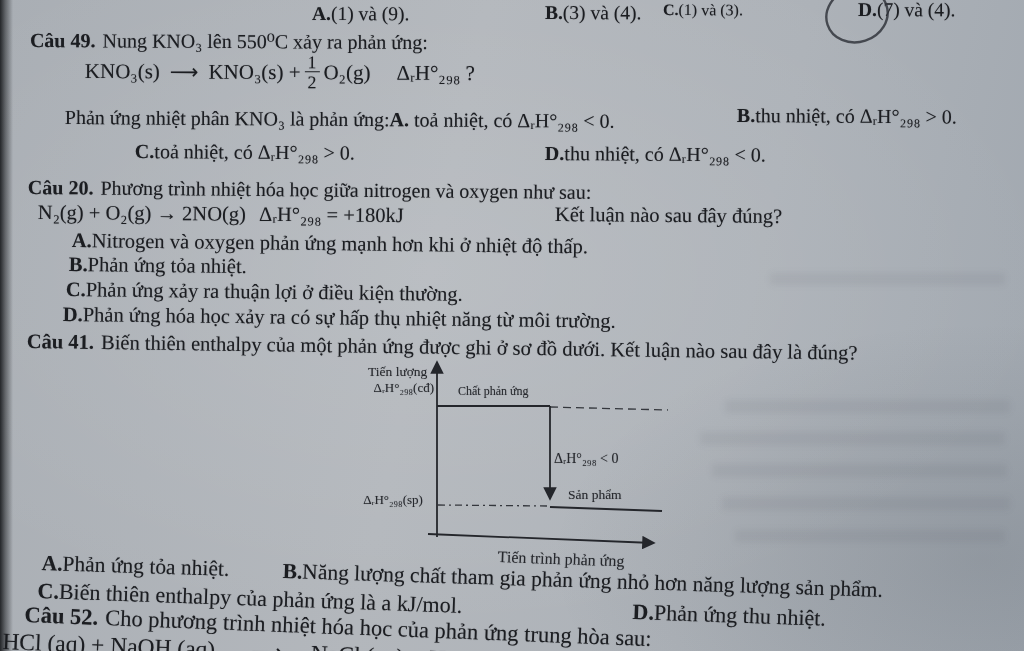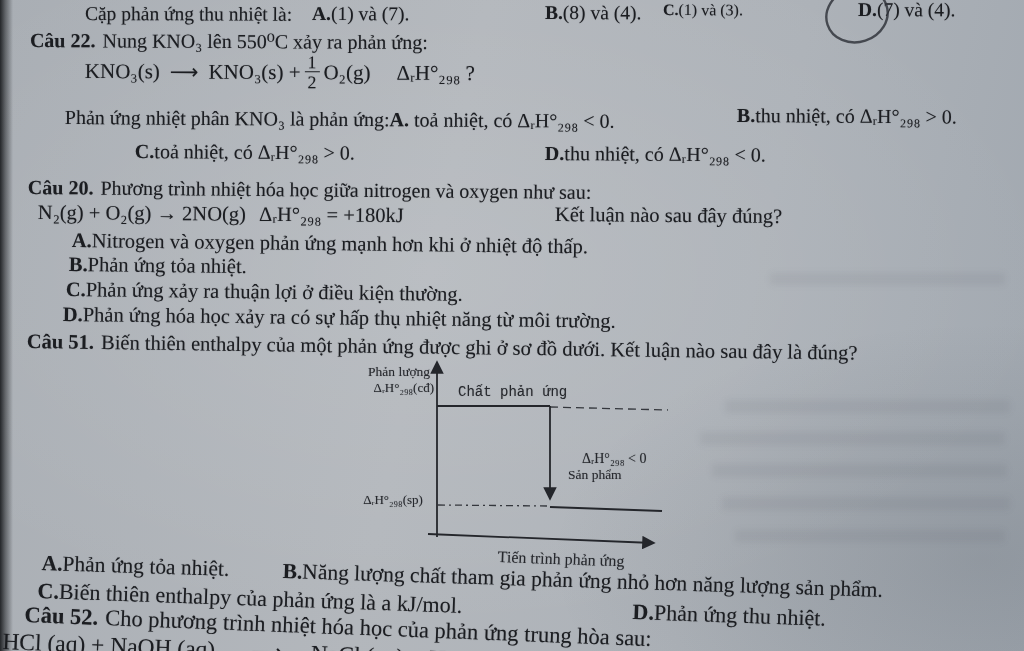--- a/index.html
+++ b/index.html
@@ -35,40 +35,39 @@
 
 <div class="page">
 
   <div class="ghost" style="left:770px;top:273px;width:235px;height:12px;"></div>
   <div class="ghost" style="left:725px;top:400px;width:285px;height:13px;"></div>
   <div class="ghost" style="left:700px;top:432px;width:305px;height:13px;"></div>
   <div class="ghost" style="left:712px;top:464px;width:295px;height:13px;"></div>
   <div class="ghost" style="left:722px;top:497px;width:288px;height:13px;"></div>
   <div class="ghost" style="left:735px;top:530px;width:270px;height:12px;"></div>
 
-  <span class="ln" style="left:85px;top:3px;font-size:19.5px;transform:rotate(.2deg);">Cặp phản ứng thu nhiệt là:</span>
   <span class="ln opt" style="left:312px;top:3px;font-size:19.5px;transform:rotate(.2deg);">
-    <b>A.</b><span>(1) và (7).</span>
+    <b>A.</b><span>(1) và (9).</span>
   </span>
   <span class="ln opt" style="left:545px;top:2px;font-size:19.5px;transform:rotate(.2deg);">
-    <b>B.</b><span>(8) và (4).</span>
+    <b>B.</b><span>(3) và (4).</span>
   </span>
   <span class="ln opt" style="left:663px;top:1px;font-size:16px;transform:rotate(.2deg);">
     <b>C.</b><span>(1) và (3).</span>
   </span>
   <span class="ln opt" style="left:858px;top:-1px;font-size:19.5px;transform:rotate(.2deg);">
     <b>D.</b><span>(7) và (4).</span>
   </span>
 
   <svg style="left:815px;top:-18px;" width="95" height="70" viewBox="0 0 95 70">
     <ellipse cx="42" cy="33" rx="31" ry="27" transform="rotate(-18 42 33)" fill="none" stroke="#33363d" stroke-width="2.4" opacity=".85"></ellipse>
   </svg>
 
   <span class="ln" style="left:30px;top:28px;font-size:20px;transform:rotate(.3deg);">
-    <span class="num">Câu 22.</span><span>Nung KNO₃ lên 550⁰C xảy ra phản ứng:</span>
+    <span class="num">Câu 49.</span><span>Nung KNO₃ lên 550⁰C xảy ra phản ứng:</span>
   </span>
 
   <span class="ln eqrow" style="left:85px;top:52px;font-size:21px;transform:rotate(.3deg);">
     <span>KNO₃(s)</span>
     <span class="arrow">⟶</span>
     <span>KNO₃(s) +</span>
     <span class="frac">
       <span class="numr">1</span>
       <span class="den">2</span>
     </span>
@@ -105,43 +104,43 @@
     <b>B.</b><span>Phản ứng tỏa nhiệt.</span>
   </span>
   <span class="ln opt" style="left:66px;top:278px;font-size:20.5px;transform:rotate(.7deg);">
     <b>C.</b><span>Phản ứng xảy ra thuận lợi ở điều kiện thường.</span>
   </span>
   <span class="ln opt" style="left:63px;top:303px;font-size:20.5px;transform:rotate(.7deg);">
     <b>D.</b><span>Phản ứng hóa học xảy ra có sự hấp thụ nhiệt năng từ môi trường.</span>
   </span>
 
   <span class="ln" style="left:27px;top:330px;font-size:20.5px;transform:rotate(.8deg);">
-    <span class="num">Câu 51.</span><span>Biến thiên enthalpy của một phản ứng được ghi ở sơ đồ dưới. Kết luận nào sau đây là đúng?</span>
+    <span class="num">Câu 41.</span><span>Biến thiên enthalpy của một phản ứng được ghi ở sơ đồ dưới. Kết luận nào sau đây là đúng?</span>
   </span>
 
   <svg style="left:350px;top:355px;" width="330" height="215" viewBox="0 0 330 215">
     <defs>
       <marker id="ah" viewBox="0 0 10 10" refX="8" refY="5" markerWidth="7.5" markerHeight="7.5" orient="auto-start-reverse">
         <path d="M0,0 L10,5 L0,10 z" fill="#24262b"></path>
       </marker>
     </defs>
     <line x1="87" y1="182" x2="87" y2="8" stroke="#24262b" stroke-width="1.8" marker-end="url(#ah)"></line>
     <line x1="78" y1="179" x2="303" y2="188" stroke="#24262b" stroke-width="1.8" marker-end="url(#ah)"></line>
     <line x1="87" y1="51" x2="200" y2="51" stroke="#24262b" stroke-width="1.8"></line>
     <line x1="200" y1="52" x2="318" y2="55" stroke="#34373d" stroke-width="1.3" stroke-dasharray="8 5"></line>
     <line x1="88" y1="150" x2="199" y2="151" stroke="#34373d" stroke-width="1.3" stroke-dasharray="7 4 2 4"></line>
     <line x1="200" y1="152" x2="312" y2="156" stroke="#24262b" stroke-width="2"></line>
     <line x1="200" y1="51" x2="200" y2="143" stroke="#24262b" stroke-width="1.8" marker-end="url(#ah)"></line>
   </svg>
 
-  <span class="dlabel" style="left:368px;top:364px;font-size:13.5px;">Phản lượng</span>
+  <span class="dlabel" style="left:368px;top:364px;font-size:13.5px;">Tiến lượng</span>
   <span class="dlabel" style="left:352px;top:380px;width:82px;text-align:right;font-size:13px;">ΔᵣH°₂₉₈(cđ)</span>
-  <span class="dlabel" style="left:458px;top:384px;font-size:14px;font-family:Liberation Mono, monospace;">Chất phản ứng</span>
-  <span class="dlabel" style="left:554px;top:451px;font-size:14px;margin-left:28px;">ΔᵣH°₂₉₈ &lt; 0</span>
-  <span class="dlabel" style="left:568px;top:467px;font-size:13.5px;">Sản phẩm</span>
+  <span class="dlabel" style="left:458px;top:384px;font-size:12px;">Chất phản ứng</span>
+  <span class="dlabel" style="left:554px;top:451px;font-size:14px;">ΔᵣH°₂₉₈ &lt; 0</span>
+  <span class="dlabel" style="left:568px;top:487px;font-size:13.5px;">Sản phẩm</span>
   <span class="dlabel" style="left:352px;top:492px;width:82px;text-align:center;font-size:13px;">ΔᵣH°₂₉₈(sp)</span>
   <span class="dlabel" style="left:498px;top:548px;font-size:16px;transform:rotate(2deg);transform-origin:left top;">Tiến trình phản ứng</span>
 
   <span class="ln opt" style="left:42px;top:551px;font-size:21.5px;transform:rotate(1.8deg);">
     <b>A.</b><span>Phản ứng tỏa nhiệt.</span>
   </span>
   <span class="ln opt" style="left:283px;top:559px;font-size:21.5px;transform:rotate(1.8deg);">
     <b>B.</b><span>Năng lượng chất tham gia phản ứng nhỏ hơn năng lượng sản phẩm.</span>
   </span>
   <span class="ln opt" style="left:38px;top:578px;font-size:22px;transform:rotate(2deg);">

